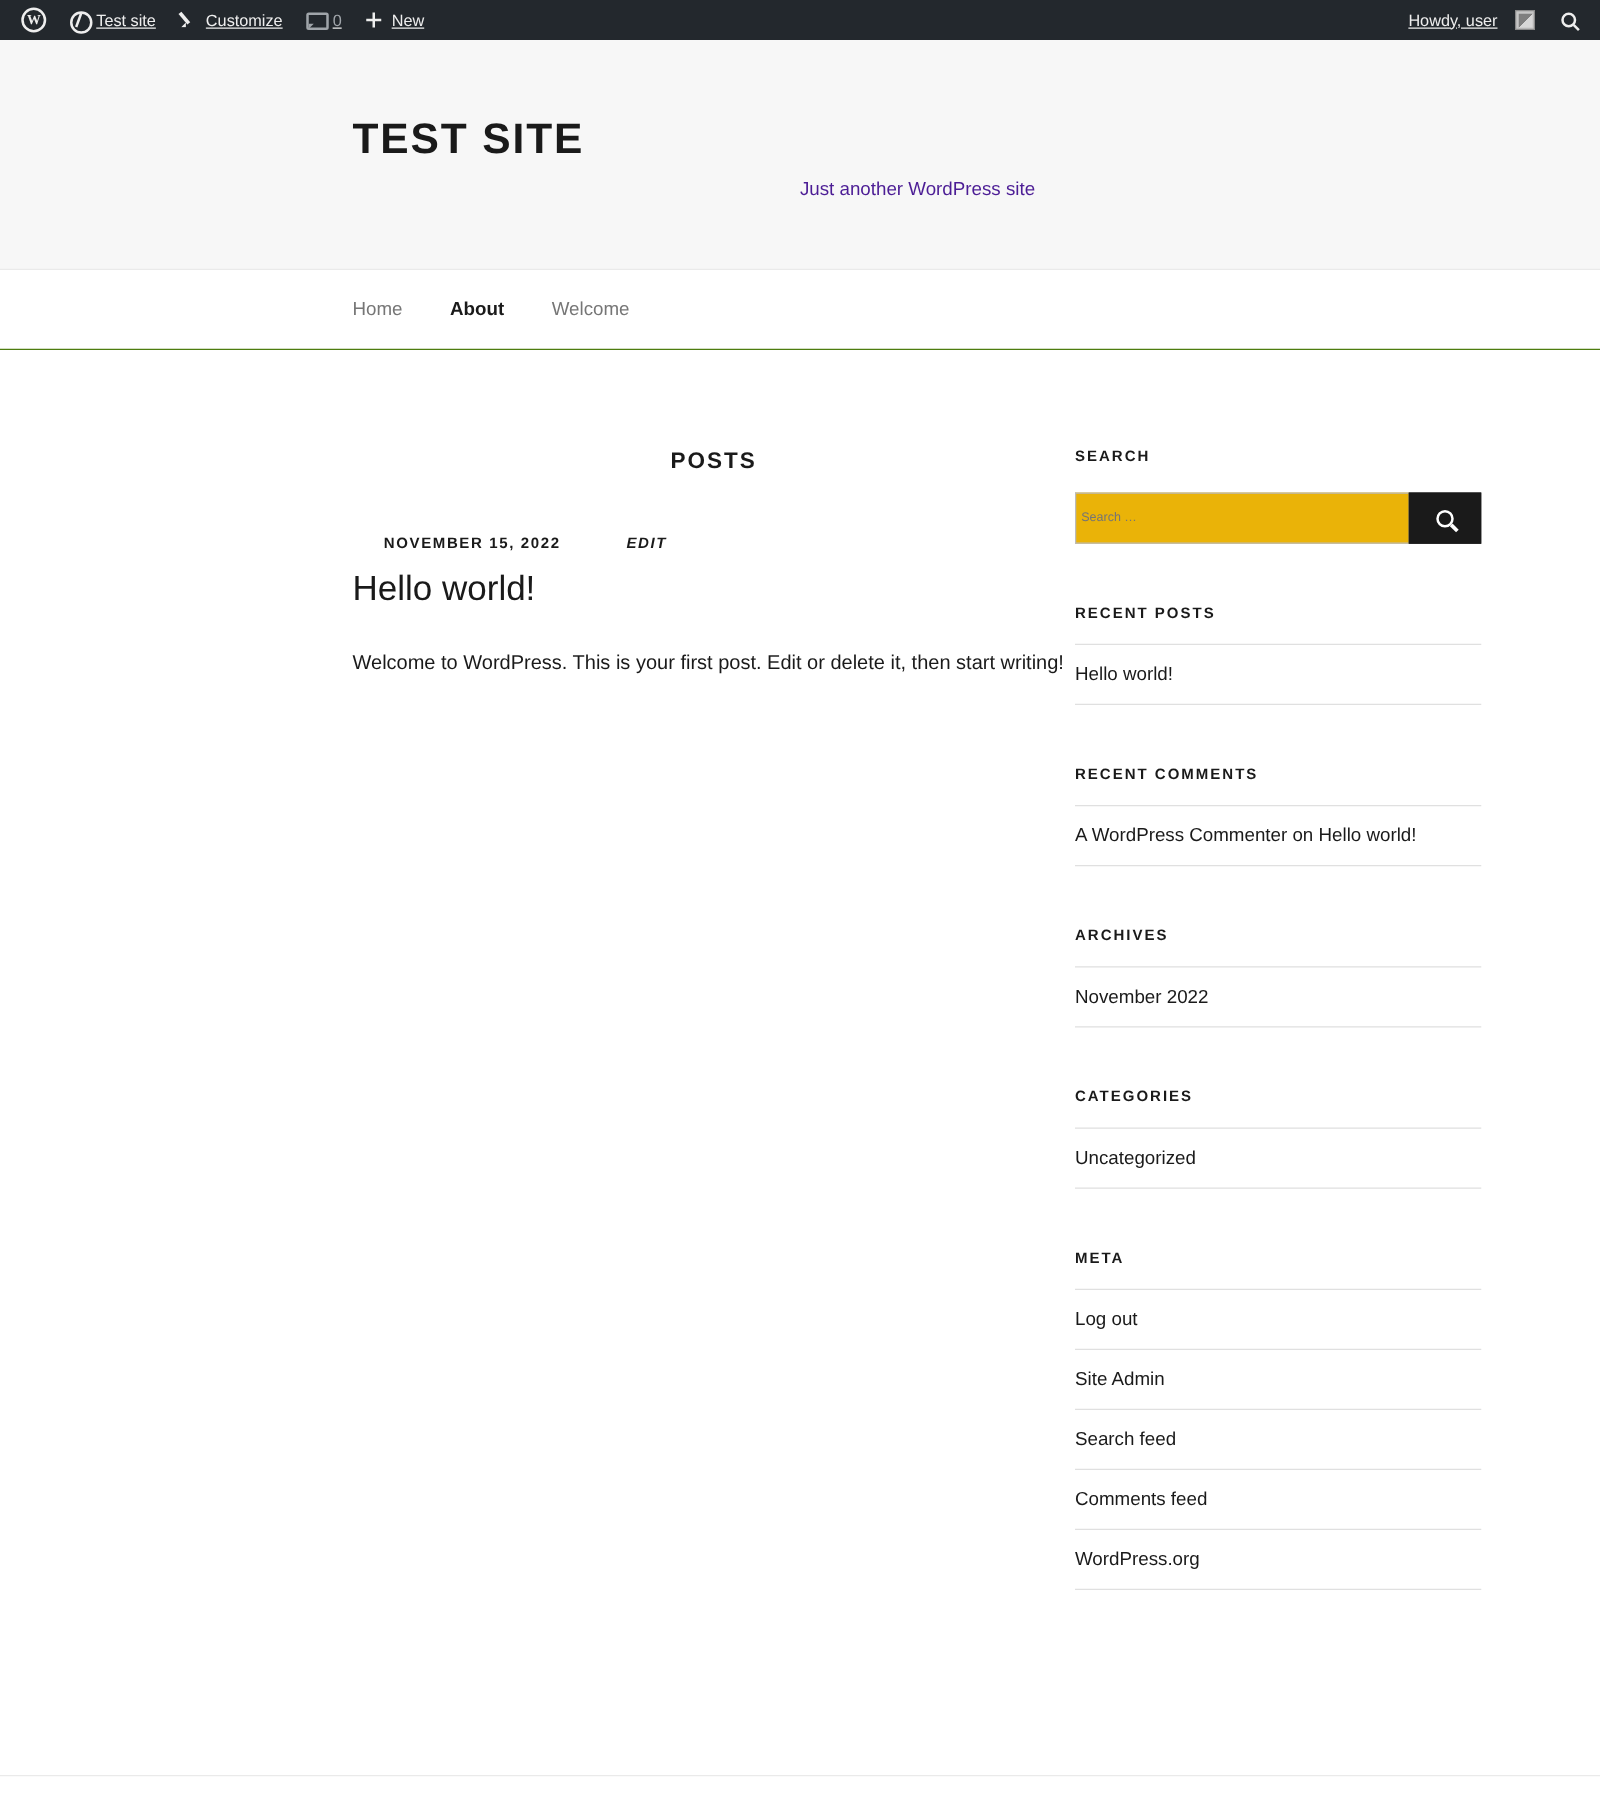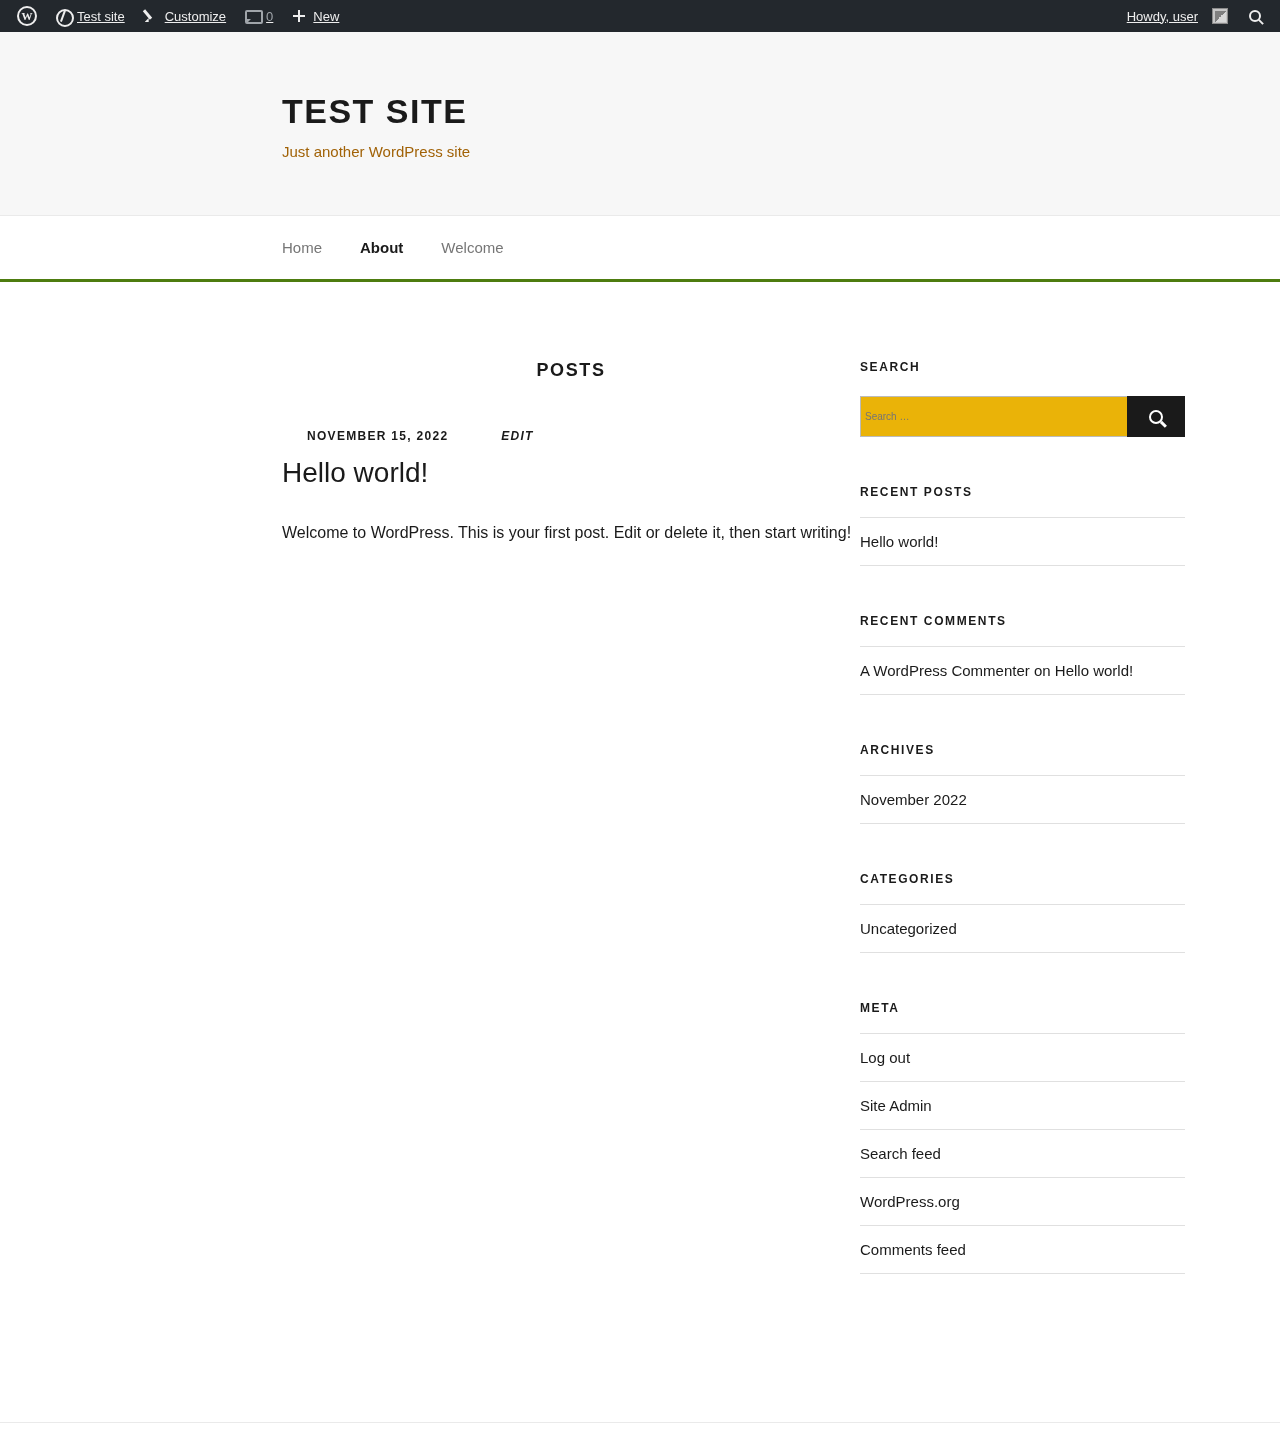--- a/index.html
+++ b/index.html
@@ -145,26 +145,27 @@
     margin: 0;
     font-size: 34px;
     font-weight: bold;
     letter-spacing: 1.5px;
     text-transform: uppercase;
     color: #1a1a1a;
   }
   .site-desc {
     margin: 12px 0 0 0;
     font-size: 15px;
-    color: #a16207;
+    color: #4c1d95;
+    text-align: center;
   }
 
   
   .site-nav {
-    border-bottom: 3px solid #4d7c0f;
+    border-bottom: 1px solid #4d7c0f;
     background: #fff;
   }
   .nav-list {
     display: flex;
     list-style: none;
     margin: 0;
     padding: 0;
     margin-left: 188px;
   }
   .nav-list li { }
@@ -424,24 +425,24 @@
           <li>
             <a href="#">Log out</a>
           </li>
           <li>
             <a href="#">Site Admin</a>
           </li>
           <li>
             <a href="#">Search feed</a>
           </li>
           <li>
+            <a href="#">Comments feed</a>
+          </li>
+          <li>
             <a href="#">WordPress.org</a>
-          </li>
-          <li>
-            <a href="#">Comments feed</a>
           </li>
         </ul>
       </section>
 
     </aside>
   </div>
 </div>
 
 <footer class="site-footer">
   

